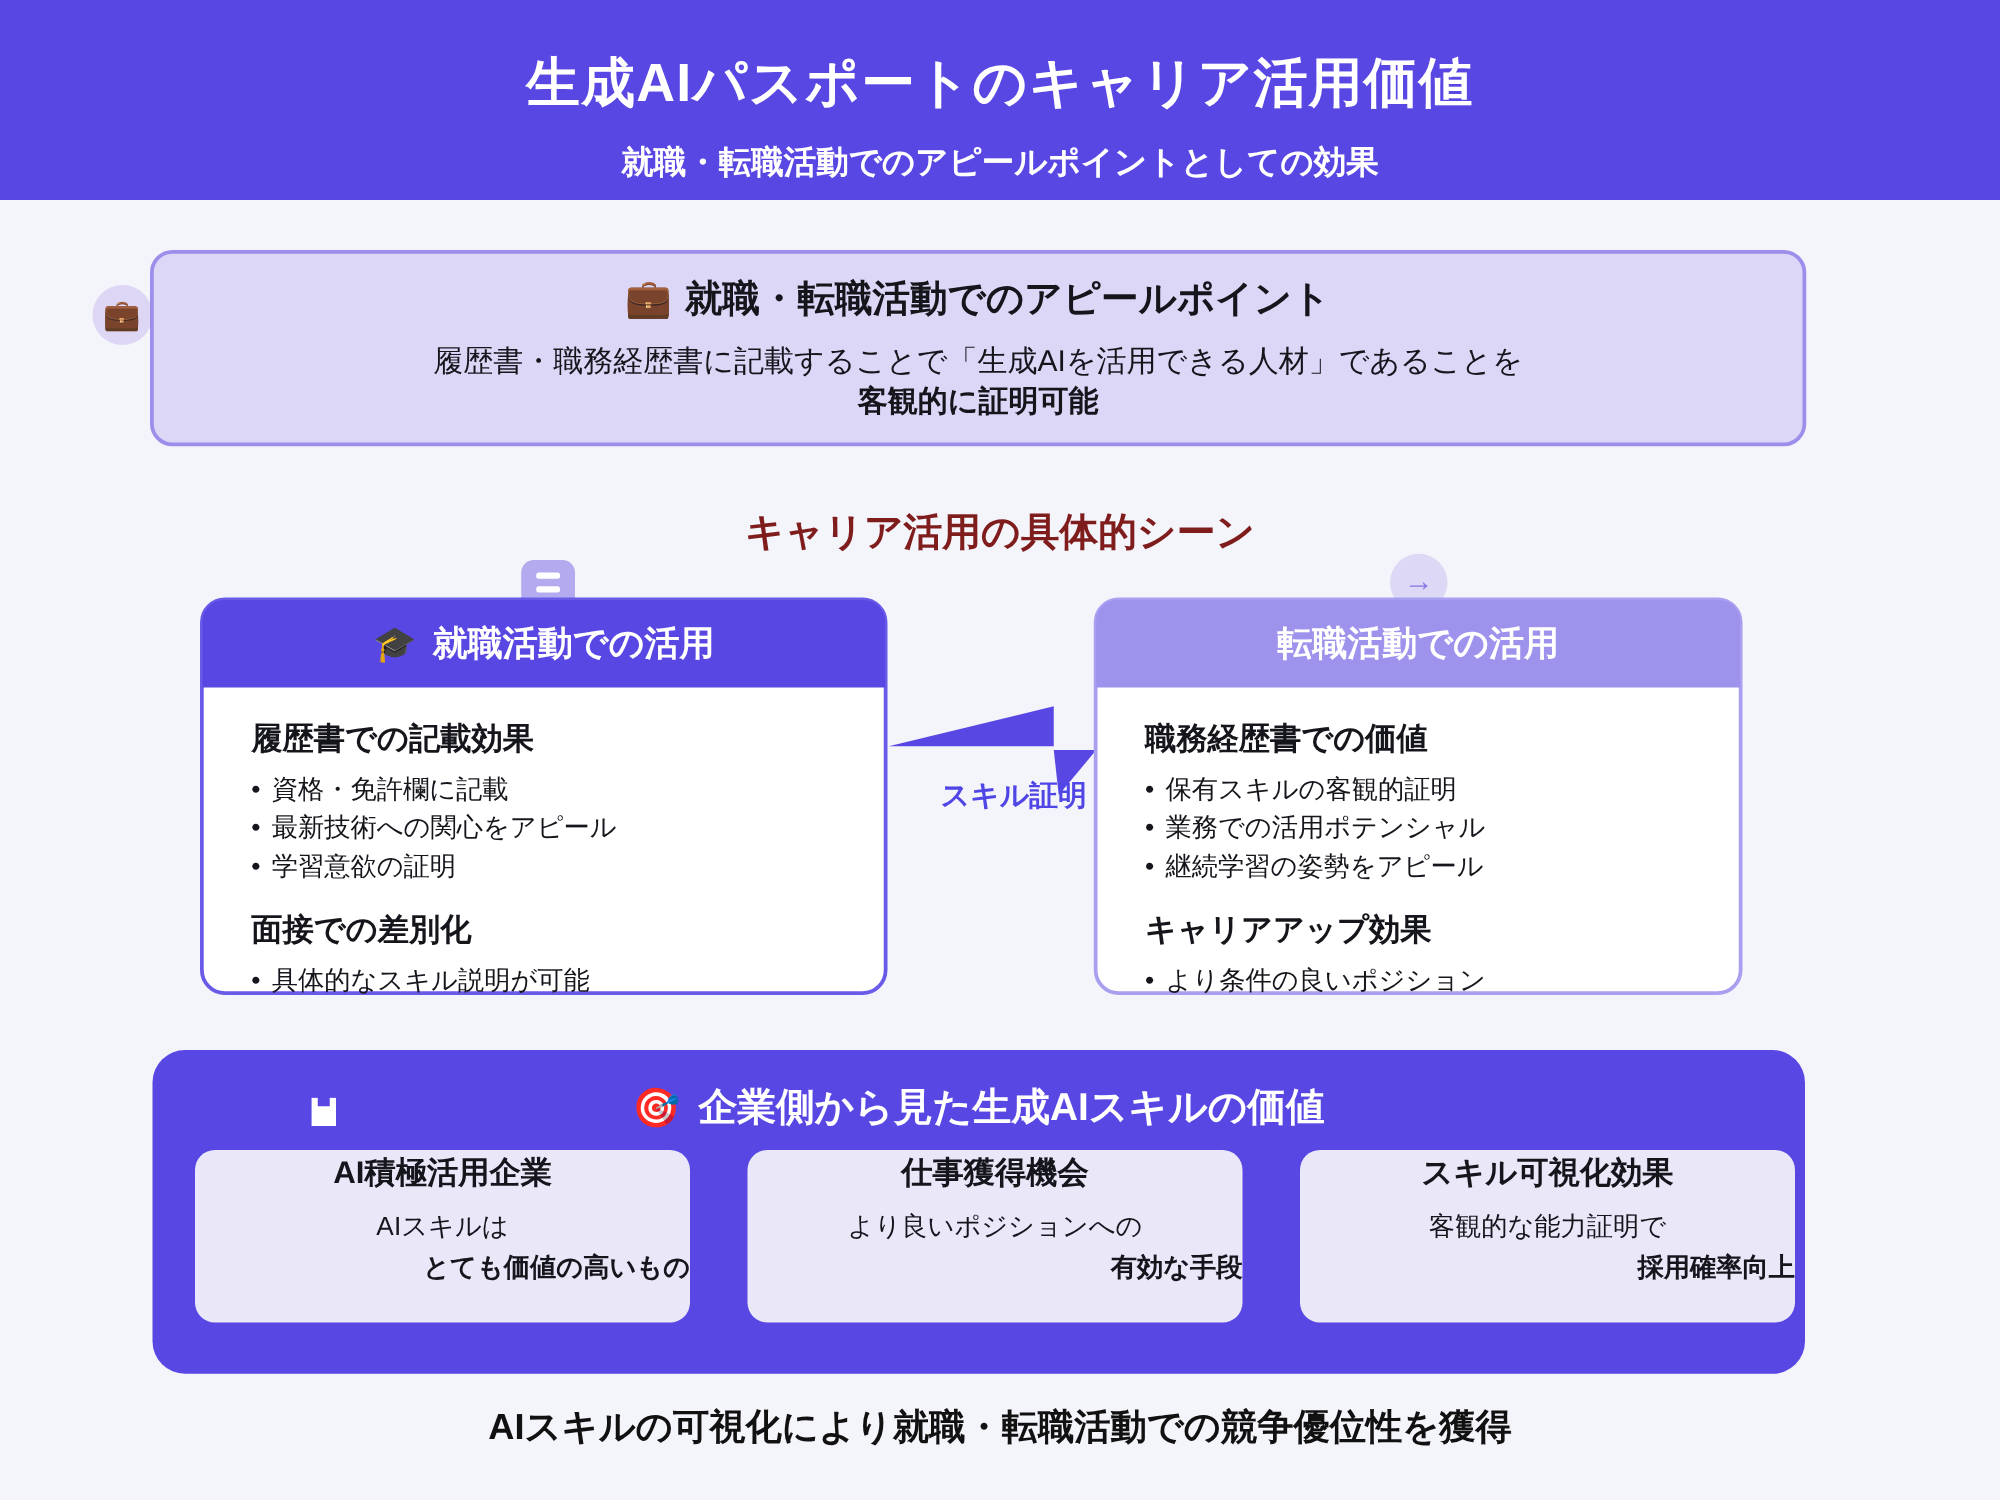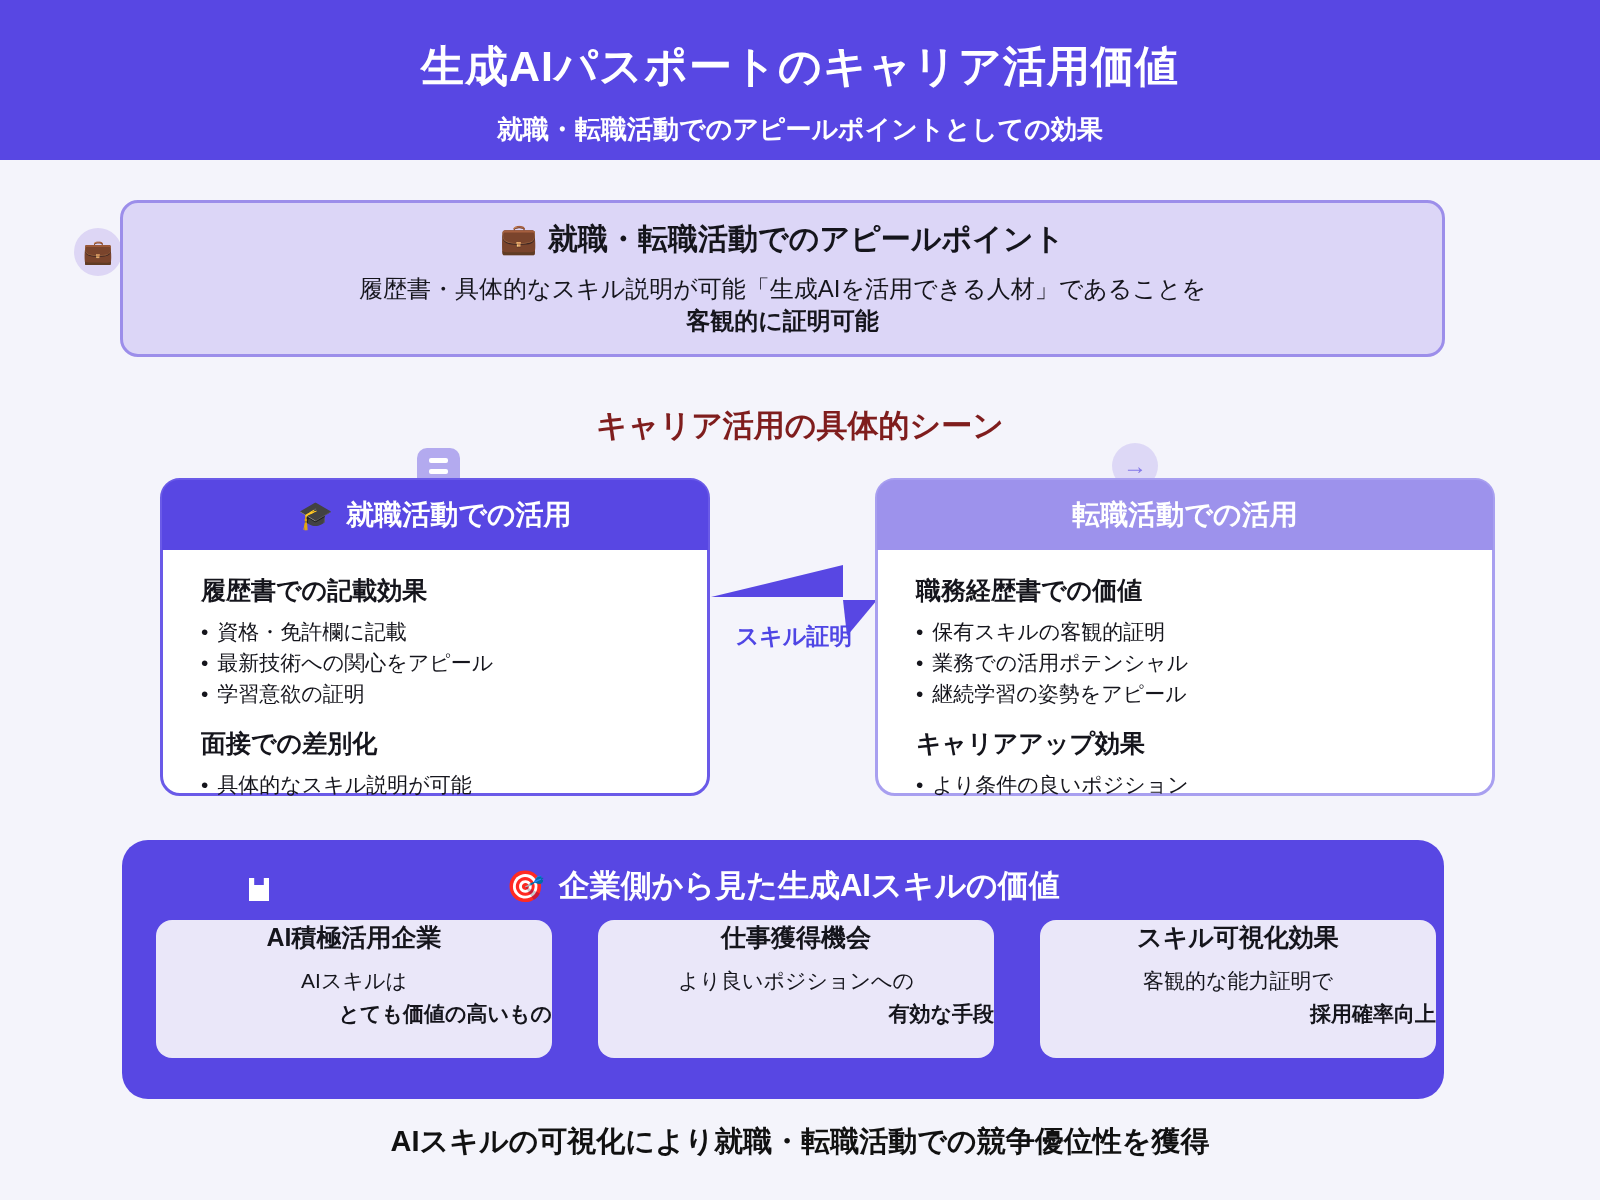--- a/index.html
+++ b/index.html
@@ -50,37 +50,37 @@
     position:absolute;left:1112px;top:443px;width:46px;height:46px;border-radius:50%;
     background:#DDD8F6;z-index:1;display:flex;align-items:center;justify-content:center;
     color:#8478E8;font-size:24px;font-weight:bold;
   }
 
   .scene-card{
     position:absolute;top:478px;height:318px;box-sizing:border-box;
     background:#fff;border-radius:20px;z-index:2;color:#15151C;
   }
   .scene-card.left{left:160px;width:550px;border:3px solid #6A5AE8;}
-  .scene-card.right{left:875px;width:620px;border:3px solid #A89FF0;}
+  .scene-card.right{left:875px;width:519px;border:3px solid #A89FF0;}
   .card-header{
     height:70px;margin:-1px -1px 0 -1px;border-radius:17px 17px 0 0;
     display:flex;align-items:center;justify-content:center;gap:13px;
     color:#fff;font-size:28px;font-weight:bold;
   }
   .scene-card.left  .card-header{background:#5847E3;}
   .scene-card.right .card-header{background:#9D92EC;}
   .card-body{padding:6px 36px 0 38px;}
   .group-heading{font-size:25px;font-weight:bold;margin-top:18px;}
   .bullets{list-style:none;margin:9px 0 0 0;padding:0;font-size:21px;line-height:31px;}
   .bullets li{display:flex;gap:9px;}
 
   
   .connector{position:absolute;left:710px;top:563px;width:168px;height:78px;z-index:1;}
   .connector-label{
-    position:absolute;left:700px;top:621px;width:188px;text-align:center;
+    position:absolute;left:717px;top:621px;width:188px;text-align:center;
     font-size:23px;font-weight:bold;color:#4F46E5;z-index:3;
   }
 
   
   .value-section{
     position:absolute;left:122px;top:840px;width:1322px;height:259px;
     background:#5847E3;border-radius:26px;
   }
   .value-title{
     display:flex;justify-content:center;align-items:center;gap:14px;
@@ -116,21 +116,21 @@
   </div>
 
   <div class="appeal-badge">
     <span>💼</span>
   </div>
 
   <div class="appeal-box">
     <div class="appeal-title">
       <span class="emoji">💼</span><span>就職・転職活動でのアピールポイント</span>
     </div>
-    <div class="appeal-line1">履歴書・具体的なスキル説明が可能「生成AIを活用できる人材」であることを</div>
+    <div class="appeal-line1">履歴書・職務経歴書に記載することで「生成AIを活用できる人材」であることを</div>
     <div class="appeal-line2">客観的に証明可能</div>
   </div>
 
   <div class="scene-title">キャリア活用の具体的シーン</div>
 
   <div class="badge-eq">
     <div class="bar"></div>
     <div class="bar"></div>
   </div>
   <div class="badge-arrow">

